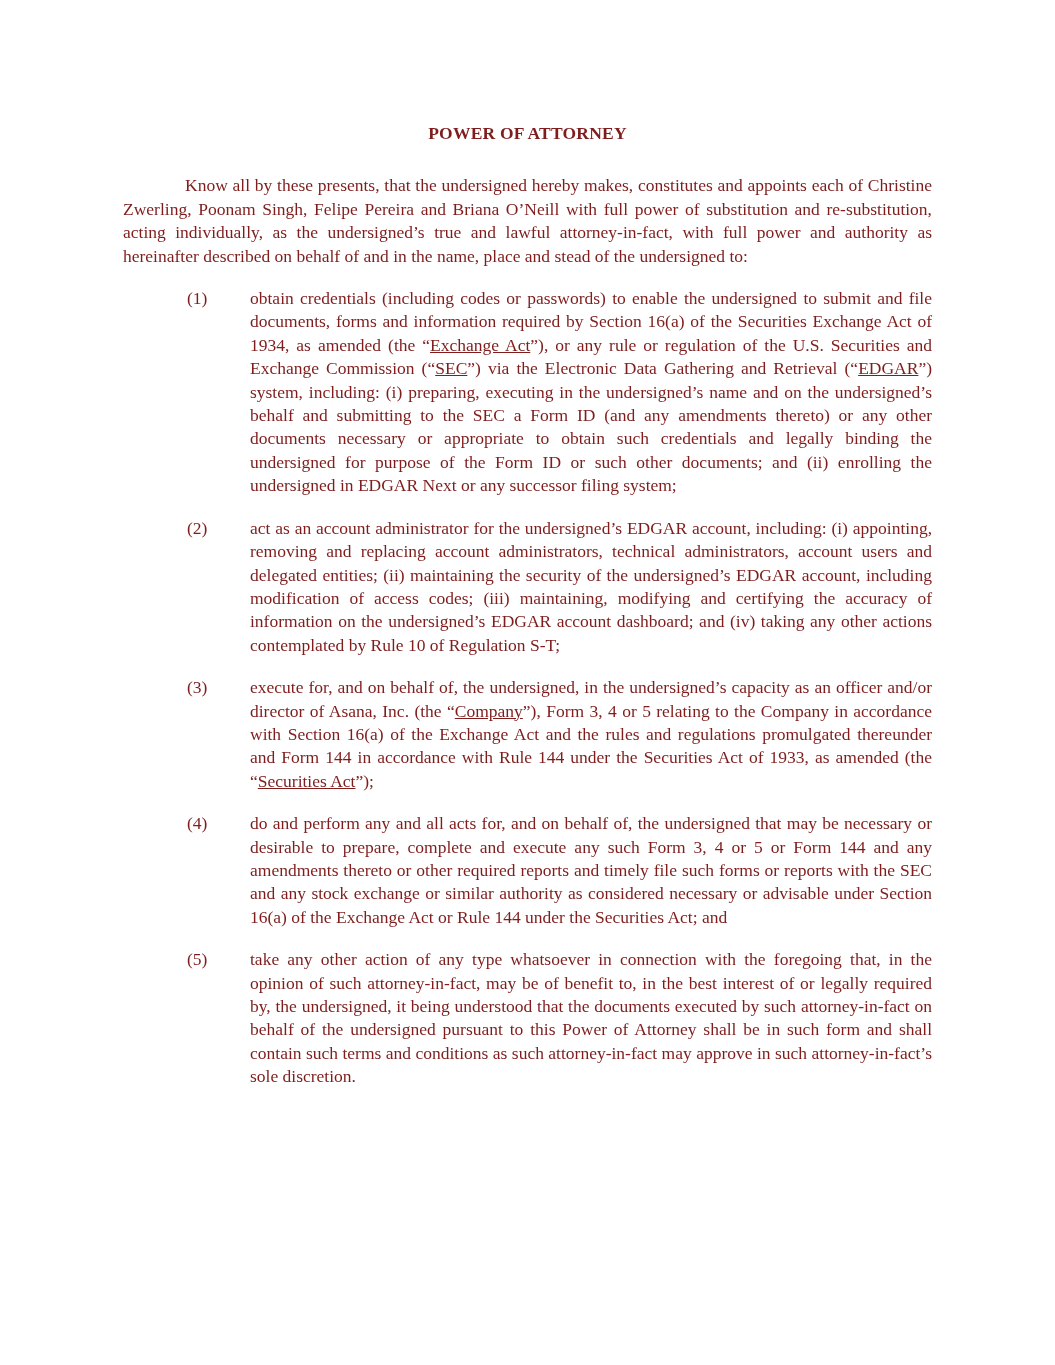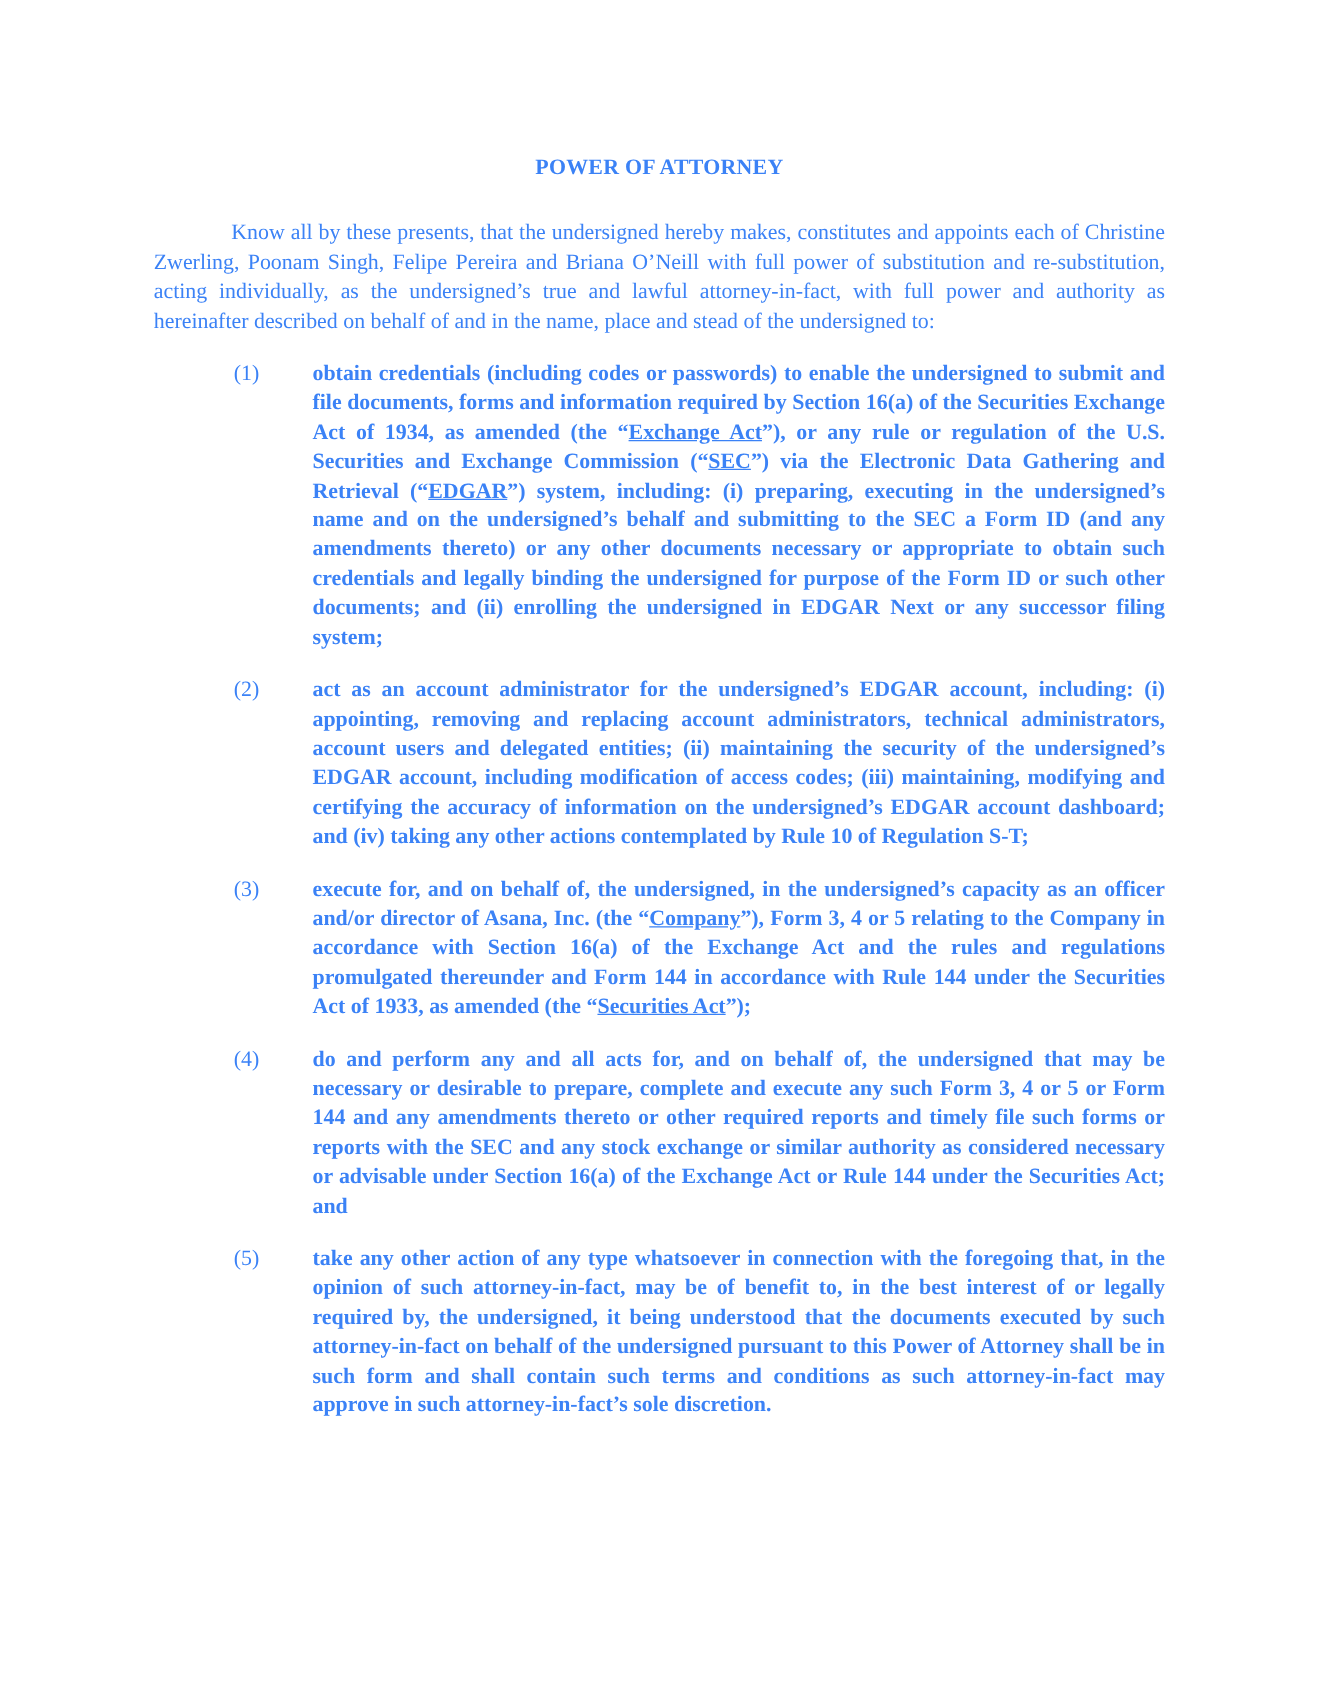--- a/index.html
+++ b/index.html
@@ -6,21 +6,21 @@
     margin: 0;
     padding: 0;
     background: #ffffff;
   }
   .page {
     position: relative;
     width: 1055px;
     height: 1365px;
     margin: 0 auto;
     background: #ffffff;
-    color: #3b82f6;
+    color: #7f1d1d;
     font-family: "Liberation Serif", serif;
     font-size: 17.5px;
     line-height: 23.4px;
     box-sizing: border-box;
     padding: 122px 123px 40px 123px;
     overflow: hidden;
   }
   .doc-title {
     margin: 0 0 29px 0;
     text-align: center;
@@ -41,21 +41,20 @@
   .item:last-child {
     margin-bottom: 0;
   }
   .item-number {
     flex: 0 0 63px;
     width: 63px;
   }
   .item-text {
     flex: 1 1 auto;
     text-align: justify;
-    font-weight: bold;
   }
   .u {
     text-decoration: underline;
   }
 </style>
 </head>
 <body>
 
 <div class="page">
 

